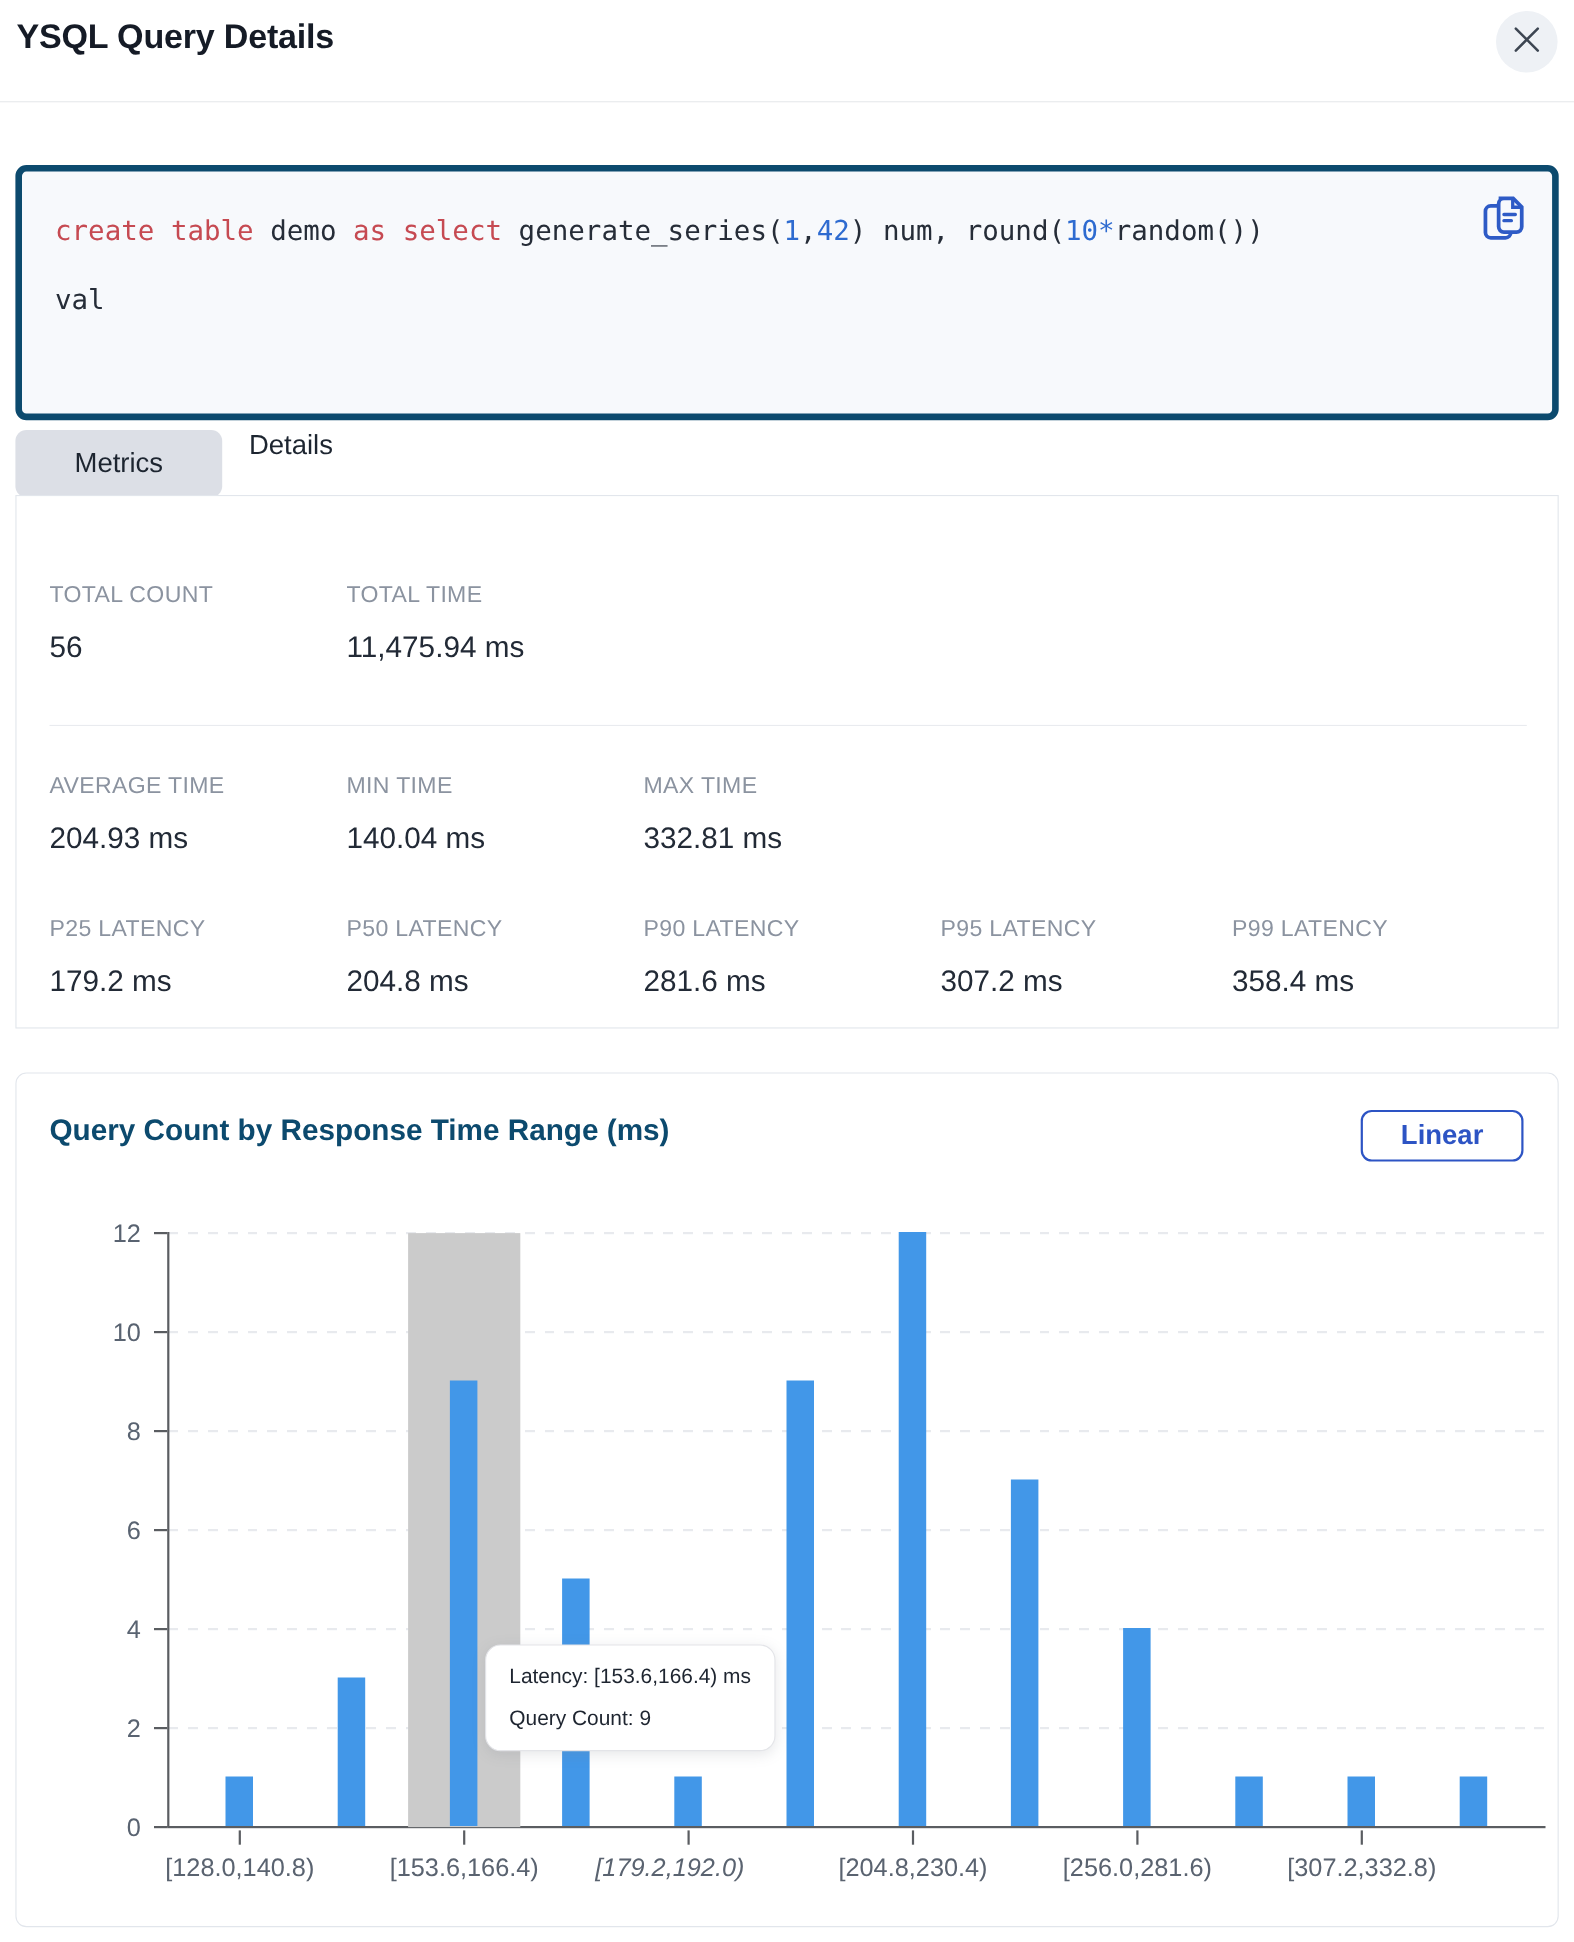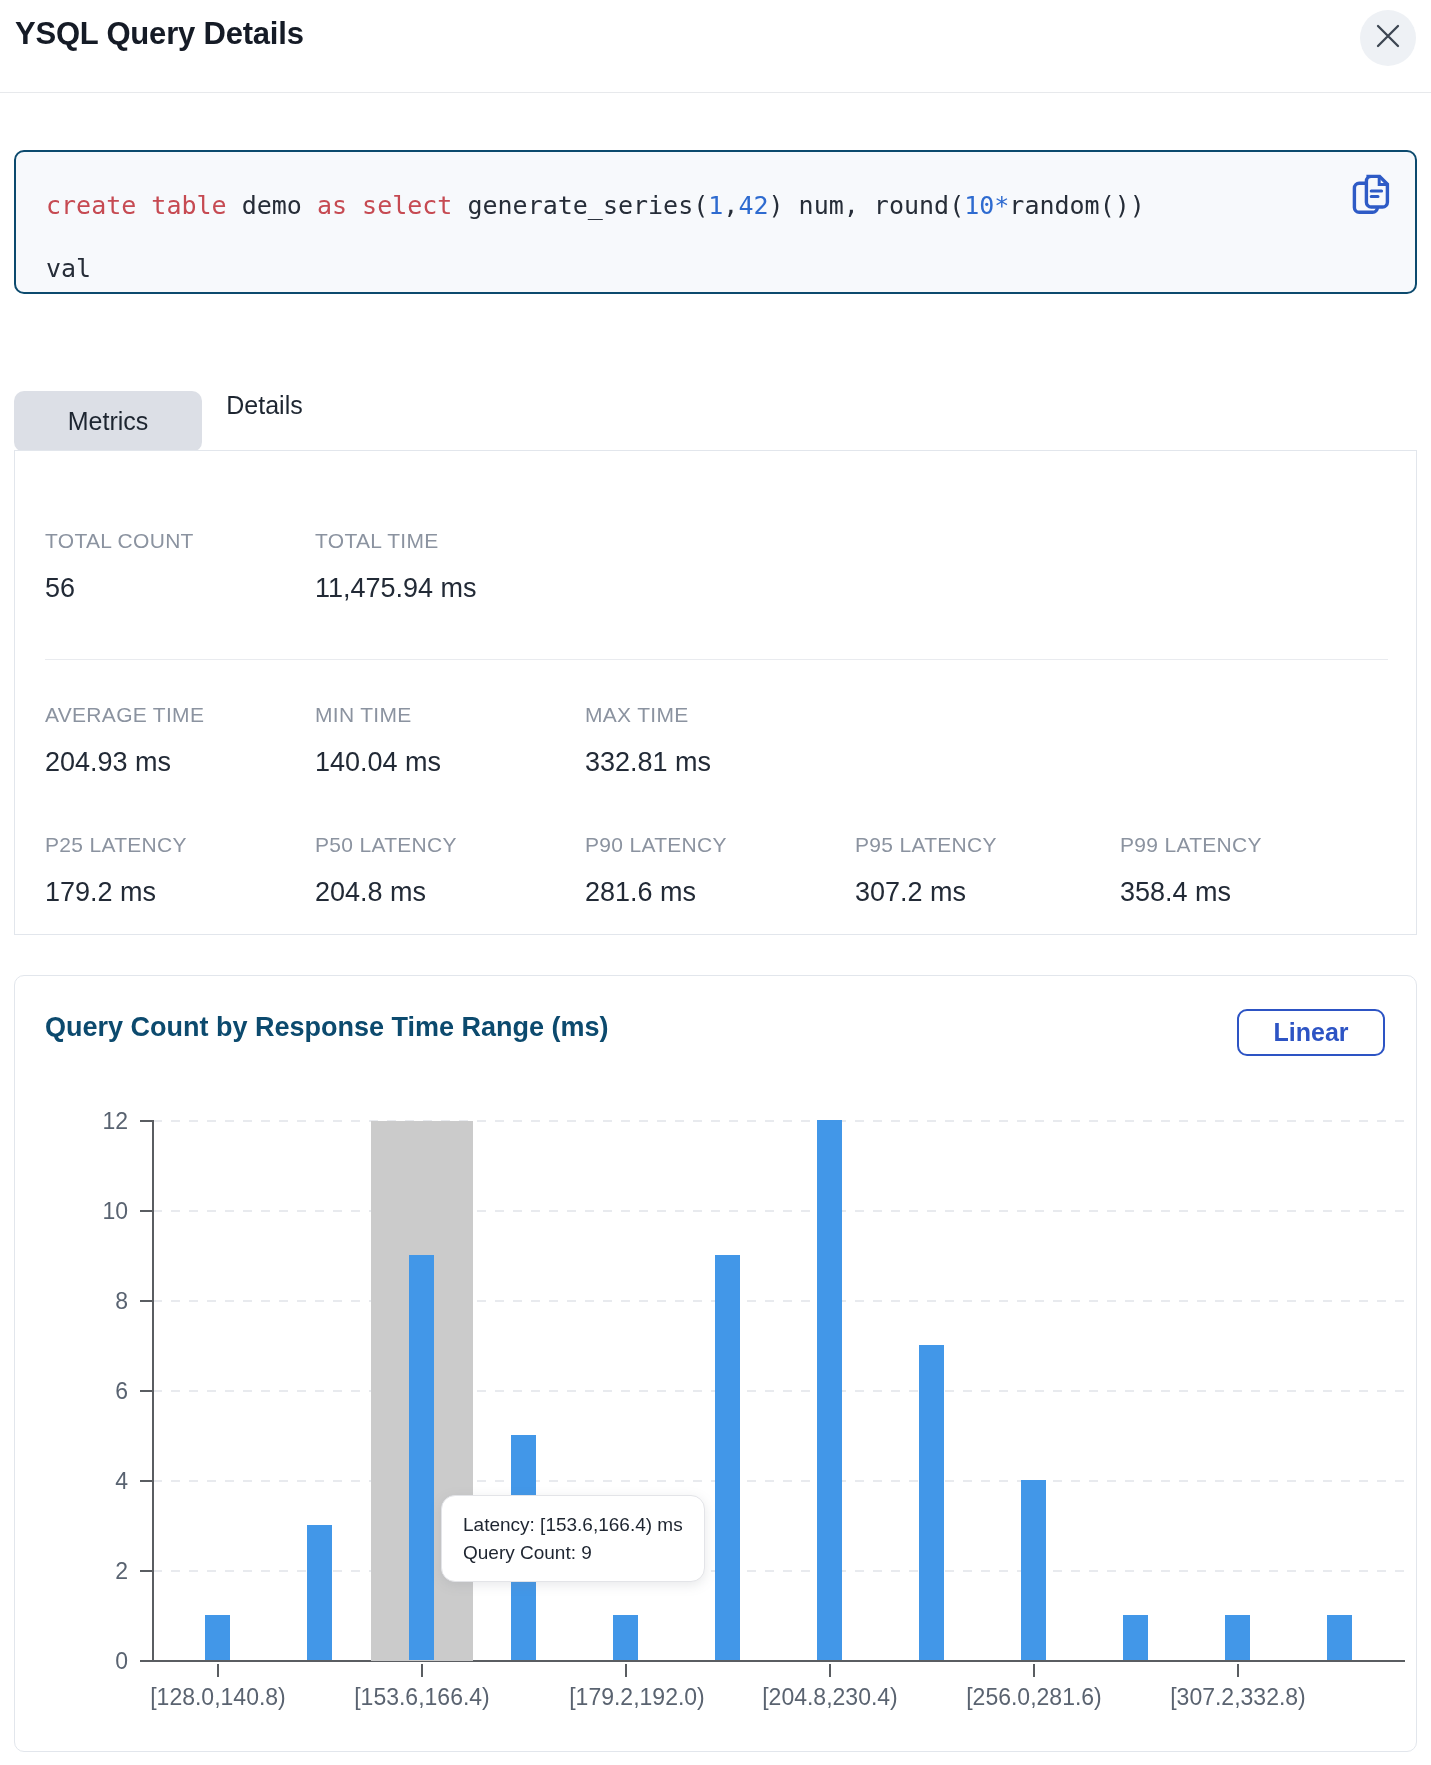--- a/index.html
+++ b/index.html
@@ -5,21 +5,21 @@
   html,body{margin:0;padding:0;}
   body{
     width:1431px;height:1765px;position:relative;overflow:hidden;
     background:#ffffff;font-family:"Liberation Sans",sans-serif;
   }
   
   .page-title{position:absolute;left:15px;top:16px;font-size:31px;font-weight:700;color:#151b26;letter-spacing:-0.2px;}
   .close-btn{position:absolute;left:1360px;top:10px;width:56px;height:56px;border-radius:50%;background:#eef1f5;display:flex;align-items:center;justify-content:center;cursor:pointer;}
   .hdr-divider{position:absolute;top:92px;left:0;width:1431px;height:1px;background:#e7e9ec;}
   
-  .code-card{position:absolute;left:14px;top:150px;width:1403px;height:144px;box-sizing:border-box;background:#f7f9fc;border:2px solid #0c4a6e;border-radius:10px;padding:22px 80px 22px 30px;}
+  .code-card{position:absolute;left:14px;top:150px;width:1403px;height:232px;box-sizing:border-box;background:#f7f9fc;border:6px solid #0c4a6e;border-radius:10px;padding:22px 80px 22px 30px;}
   .code-line{font-family:"DejaVu Sans Mono",monospace;font-size:25px;line-height:63px;color:#262d38;white-space:pre-wrap;}
   .tok-keyword{color:#c64a52;}
   .tok-number{color:#2e6bd0;}
   .copy-btn{position:absolute;top:18px;right:20px;width:48px;height:50px;cursor:pointer;display:flex;align-items:center;justify-content:center;}
   
   .tab-pill{position:absolute;left:14px;top:391px;width:188px;height:61px;border-radius:10px;background:#dcdfe6;display:flex;align-items:center;justify-content:center;font-size:25px;color:#1d2530;cursor:pointer;}
   .tab-plain{position:absolute;left:192px;top:391px;width:145px;height:61px;display:flex;align-items:flex-start;justify-content:center;font-size:25px;color:#1d2530;cursor:pointer;}
   
   .metrics-card{position:absolute;left:14px;top:450px;width:1403px;height:485px;box-sizing:border-box;border:1px solid #e2e6ec;border-radius:0;background:#fff;}
   .mcell{position:absolute;}
@@ -39,21 +39,21 @@
   .yaxis{position:absolute;left:-15px;top:-1px;width:2px;height:541px;background:#5a5d61;}
   .xaxis{position:absolute;left:-15px;top:539px;width:1253px;height:2px;background:#5a5d61;}
   .ytick{position:absolute;left:-27px;width:12px;height:2px;background:#5a5d61;}
   .ylabel{position:absolute;left:-97px;width:58px;text-align:right;font-size:23px;color:#596371;}
   .band{position:absolute;top:0;width:102px;height:540px;background:#cbcbcb;}
   .bar{position:absolute;width:25px;background:#4297e8;bottom:1px;}
   .xtick{position:absolute;top:543px;width:2px;height:13px;background:#5a5d61;}
   .xlabel{position:absolute;top:563px;width:260px;text-align:center;font-size:23px;color:#5a6370;}
   .tooltip{position:absolute;left:274px;top:374px;background:#fff;border:1px solid #e3e4e8;border-radius:14px;padding:19px 21px;box-shadow:0 3px 12px rgba(120,130,140,0.18);z-index:5;white-space:nowrap;}
   .tooltip .tl{font-size:19px;color:#1e2530;line-height:1;}
-  .tooltip .tl + .tl{margin-top:9px;}
+  .tooltip .tl + .tl{margin-top:19px;}
 </style>
 </head>
 <body>
 
 <div class="page-title">YSQL Query Details</div>
 <div class="close-btn">
   <span>
     <svg width="26" height="26" viewBox="0 0 26 26">
         <path d="M3 3 L23 23 M23 3 L3 23" stroke="#3d4652" stroke-width="2.3" fill="none" stroke-linecap="round"></path>
       </svg>
@@ -172,21 +172,21 @@
       <div class="bar" style="left: 752px; height: 315px; background: rgb(66, 151, 232);"></div>
       <div class="bar" style="left: 854px; height: 180px; background: rgb(66, 151, 232);"></div>
       <div class="bar" style="left: 956px; height: 45px; background: rgb(66, 151, 232);"></div>
       <div class="bar" style="left: 1058px; height: 45px; background: rgb(66, 151, 232);"></div>
       <div class="bar" style="left: 1160px; height: 45px; background: rgb(66, 151, 232);"></div>
       <div class="xtick" style="left: 50px;"></div>
       <div class="xlabel" style="left: -79px;">[128.0,140.8)</div>
       <div class="xtick" style="left: 254px;"></div>
       <div class="xlabel" style="left: 125px;">[153.6,166.4)</div>
       <div class="xtick" style="left: 458px;"></div>
-      <div class="xlabel" style="left: 340px;">[179.2,192.0)</div>
+      <div class="xlabel" style="left: 312px; font-style: italic;">[179.2,192.0)</div>
       <div class="xtick" style="left: 662px;"></div>
       <div class="xlabel" style="left: 533px;">[204.8,230.4)</div>
       <div class="xtick" style="left: 866px;"></div>
       <div class="xlabel" style="left: 737px;">[256.0,281.6)</div>
       <div class="xtick" style="left: 1070px;"></div>
       <div class="xlabel" style="left: 941px;">[307.2,332.8)</div>
       <div class="tooltip">
       <div class="tl">Latency: [153.6,166.4) ms</div>
       <div class="tl">Query Count: 9</div>
     </div>

